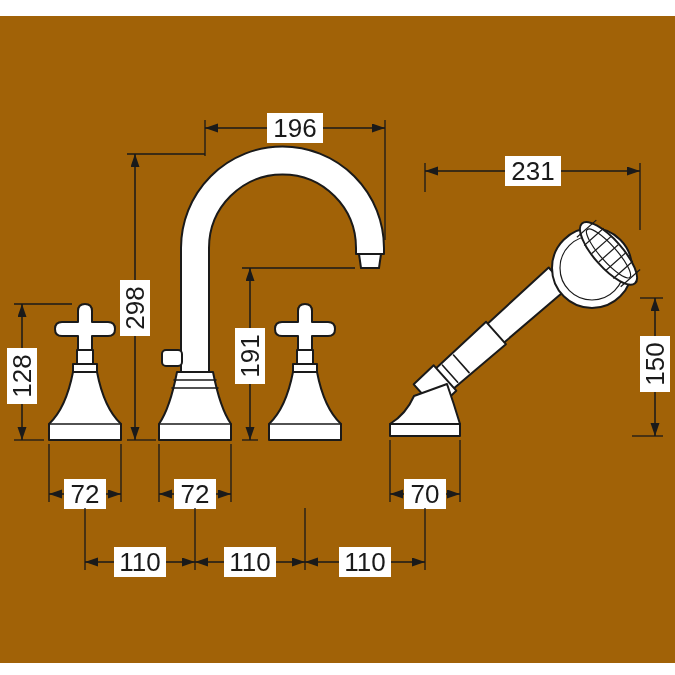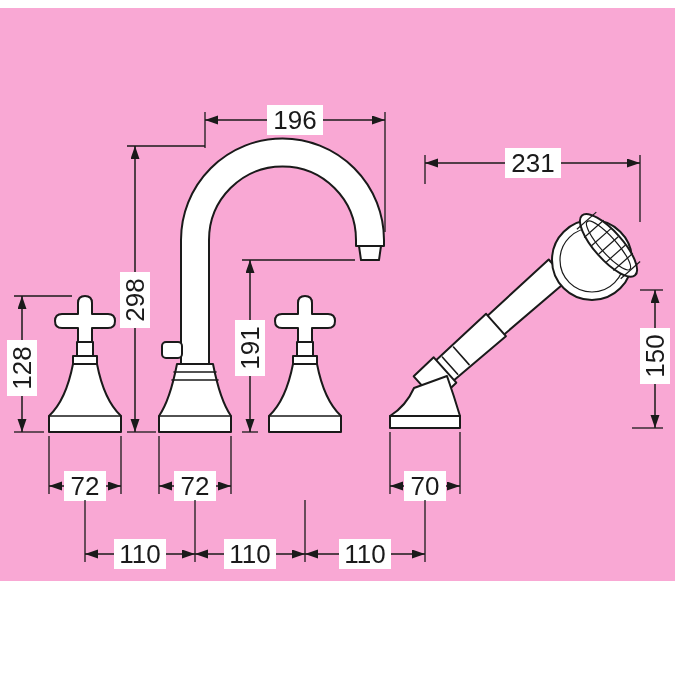--- a/index.html
+++ b/index.html
@@ -1,16 +1,16 @@
 <!DOCTYPE html>
 <html><head>
 <meta charset="utf-8">
 <style>
   html,body{margin:0;padding:0;background:#ffffff;}
-  .stage{width:675px;height:573px;margin:8px auto;background:#f9a8d4;position:relative;}
+  .stage{width:675px;height:647px;margin:16px auto;background:#a16207;position:relative;}
   svg{display:block;}
   .outline{fill:#ffffff;stroke:#1a1a1a;stroke-width:2;stroke-linejoin:round;}
   .detail{fill:none;stroke:#1a1a1a;stroke-width:1.6;stroke-linecap:round;}
   .thin{fill:none;stroke:#1a1a1a;stroke-width:1.2;}
   .dim{stroke:#1a1a1a;stroke-width:1.5;marker-start:url(#arr);marker-end:url(#arr);}
   .ext{stroke:#1a1a1a;stroke-width:1.3;}
   .lbl rect{fill:#ffffff;stroke:none;}
   .lbl text{font-family:"Liberation Sans",sans-serif;font-size:26px;fill:#1a1a1a;text-anchor:middle;}
 </style>
 </head>

